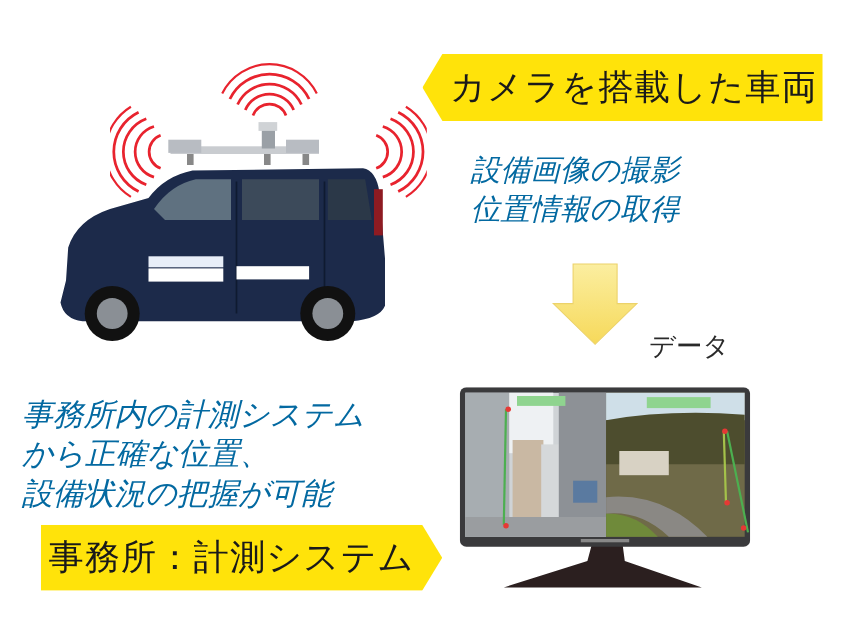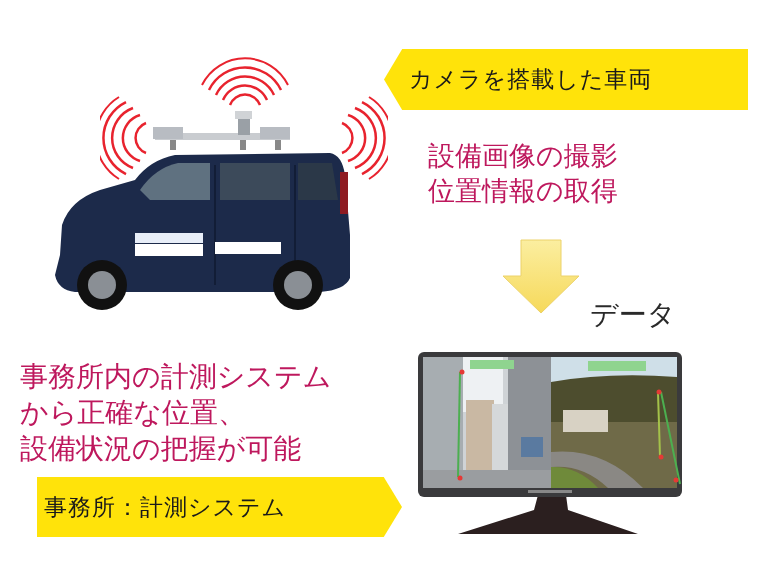--- a/index.html
+++ b/index.html
@@ -1,26 +1,26 @@
 <!DOCTYPE html>
 <html><head>
 <meta charset="utf-8">
 <style>
   html, body { margin:0; padding:0; background:#ffffff; }
   body { width:771px; height:581px; position:relative; overflow:hidden;
          font-family:"DejaVu Sans", "Liberation Sans", sans-serif; color:#222; }
   .abs { position:absolute; }
-  .banner { position:absolute; background:#ffe30a; color:#1a1a1a; font-size:23px;
+  .banner { position:absolute; background:#ffe30a; color:#1a1a1a; font-size:32px;
             display:flex; align-items:center; letter-spacing:1px; white-space:nowrap; }
   .banner-top { left:384px; top:49px; width:364px; height:61px;
                 clip-path:polygon(5% 0,100% 0,100% 100%,5% 100%,0 50%); padding-left:25px; box-sizing:border-box; }
   .banner-bottom { left:37px; top:477px; width:365px; height:60px;
                 clip-path:polygon(0 0,95% 0,100% 50%,95% 100%,0 100%); padding-left:7px; box-sizing:border-box; }
-  .text-block { position:absolute; font-size:28px; line-height:36px; color:#be185d; white-space:nowrap; }
-  .small-block { position:absolute; font-size:28px; line-height:30px; color:#2a2a2a; white-space:pre; }
+  .text-block { position:absolute; font-size:28px; line-height:36px; color:#0369a1; white-space:nowrap;font-style:italic; }
+  .small-block { position:absolute; font-size:24px; line-height:30px; color:#2a2a2a; white-space:pre; }
   svg { display:block; }
 </style>
 </head>
 <body>
 
 <div class="abs" style="left:40px;top:55px;width:330px;height:260px;">
   <svg width="330" height="260" viewBox="40 55 330 260">
 
     <rect x="155" y="133" width="135" height="7" fill="#c9ccd0"></rect>
     <rect x="153" y="127" width="30" height="12" fill="#b8bcc2"></rect>

